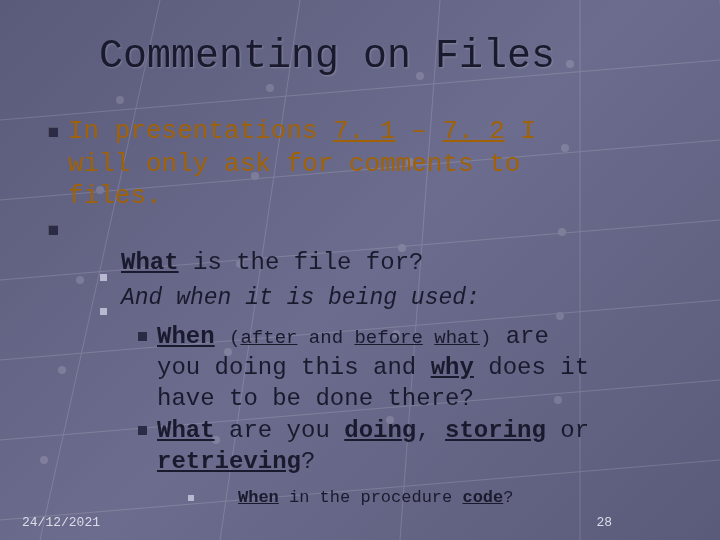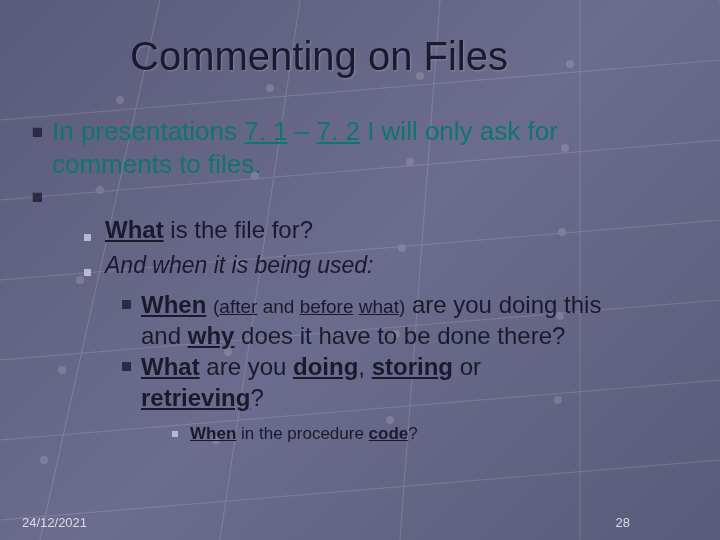--- a/index.html
+++ b/index.html
@@ -13,54 +13,55 @@
   .bg-grid {
     position: absolute;
     top: 0; left: 0; right: 0; bottom: 0;
     pointer-events: none;
     opacity: 0.15;
   }
   .slide {
     position: relative;
     width: 646px;
     height: 540px;
-    padding: 20px 40px 0 32px;
+    padding: 20px 40px 0 48px;
+    font-family: Liberation Mono, monospace;
   }
   .title {
     text-align: center;
     font-size: 40px;
     font-weight: normal;
     color: #1a1a2e;
     margin-top: 14px;
     margin-bottom: 36px;
     text-shadow: 1px 1px 2px rgba(255,255,255,0.2);
   }
   .level1 {
     font-size: 26px;
-    color: #0f766e;
+    color: #a16207;
     margin-left: 0;
     line-height: 1.25;
   }
   .level1-row { display: flex; align-items: flex-start; }
   .bullet-sq {
     display: inline-block;
     width: 10px; height: 10px;
     background: #2b2b45;
     margin-top: 12px;
     margin-right: 10px;
     flex: 0 0 auto;
     box-shadow: inset 1px 1px 0 rgba(255,255,255,0.2);
   }
   .level2 {
     font-size: 24px;
     margin-left: 52px;
     line-height: 1.5;
     margin-top: 10px;
   }
-  .level2-row { display: flex; align-items: center; }
+  .level2-row { display: flex; align-items: flex-end; }
   .bullet-sm {
     display: inline-block;
     width: 7px; height: 7px;
     background: #b8b8d0;
     margin-top: 14px;
     margin-right: 14px;
     flex: 0 0 auto;
   }
   .level2b { font-style: italic; font-size: 23px; }
   .level3 {
@@ -77,37 +78,37 @@
     margin-top: 11px;
     margin-right: 10px;
     flex: 0 0 auto;
   }
   .level4 {
     font-size: 17px;
     margin-left: 140px;
     margin-top: 10px;
     line-height: 1.3;
   }
-  .level4-row { display: flex; align-items: flex-start; }
+  .level4-row { display: flex; align-items: flex-start; gap: 32px; }
   .bullet-xs {
     display: inline-block;
     width: 6px; height: 6px;
     background: #b8b8d0;
     margin-top: 8px;
     margin-right: 12px;
     flex: 0 0 auto;
   }
   .u { text-decoration: underline; }
   .b { font-weight: bold; }
   .sm { font-size: 19px; }
   .footer {
     position: absolute;
     bottom: 10px;
     left: 22px;
-    right: 16px;
+    right: 34px;
     display: flex;
     justify-content: space-between;
     font-size: 13px;
     color: #dcdce8;
   }
 </style>
 </head>
 <body>
 
 <svg class="bg-grid" width="720" height="540">

